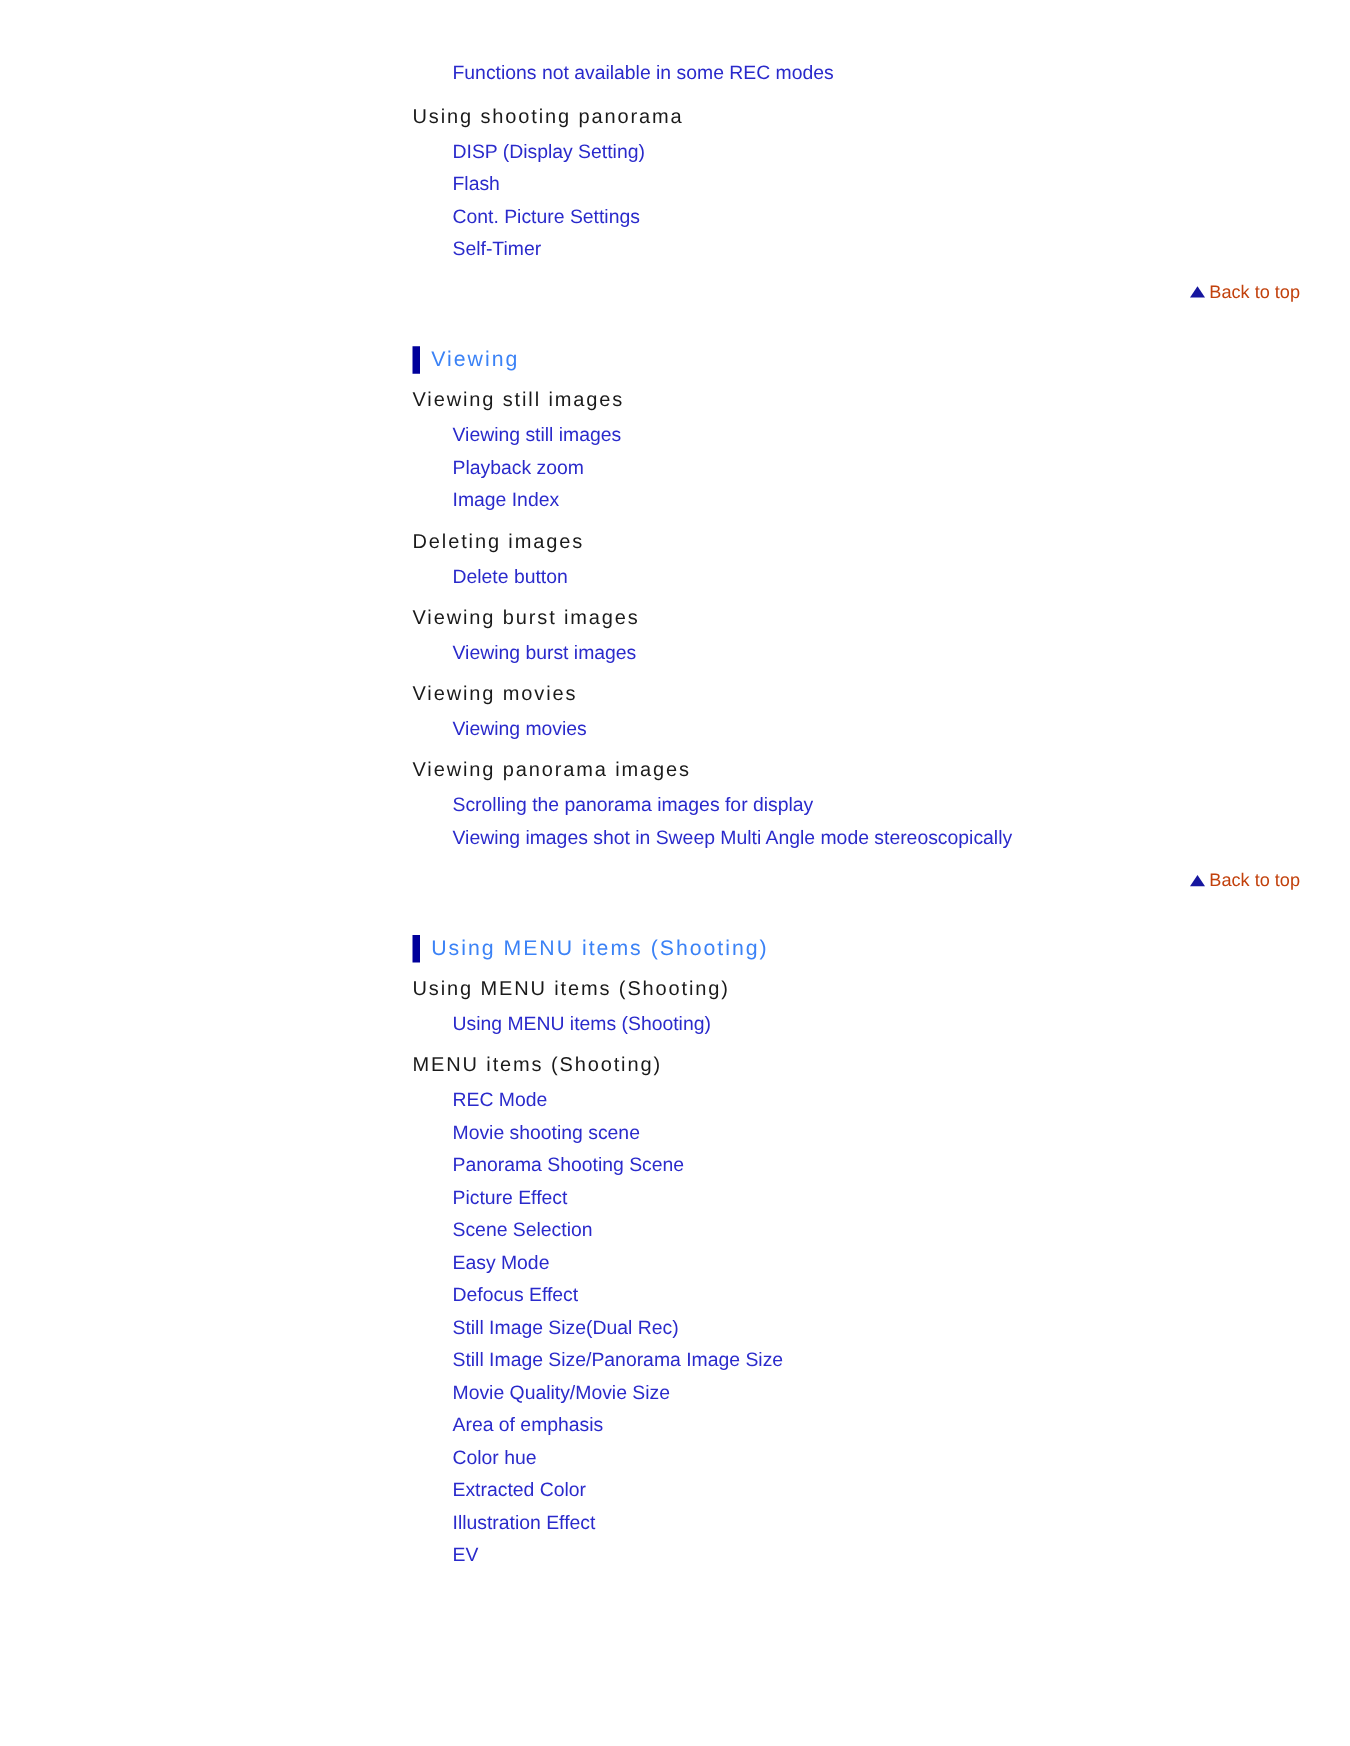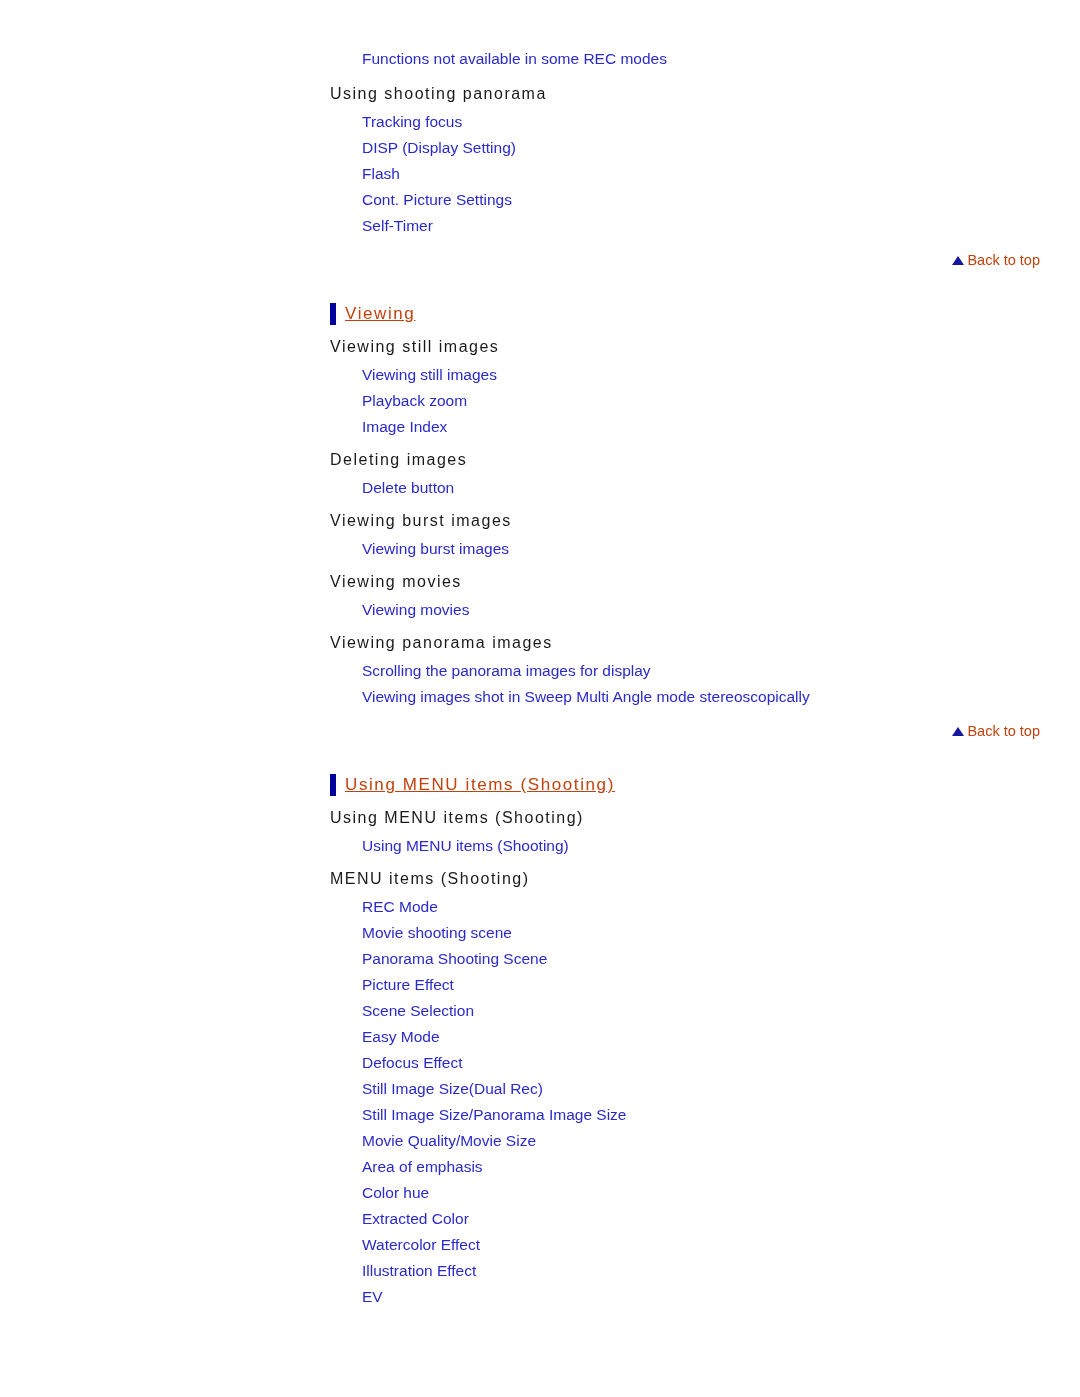--- a/index.html
+++ b/index.html
@@ -49,23 +49,22 @@
     width: 6px;
     height: 22px;
     background: #00009B;
     margin-right: 9px;
     flex: 0 0 auto;
   }
   .section-title {
     font-size: 17px;
     line-height: 22px;
     letter-spacing: 1.6px;
-    color: #c2410c;
-    white-space: nowrap;
-    text-decoration: underline;
+    color: #3b82f6;
+    white-space: nowrap;
   }
 
   
   .sub-head {
     font-size: 16px;
     line-height: 24px;
     letter-spacing: 1.5px;
     color: #1a1a1a;
     margin: 10px 0 3px 0;
     padding-left: 0px;
@@ -132,21 +131,20 @@
 
     <div class="top-orphan">
       <ul class="link-list">
         <li><a class="toc-link" href="#">Functions not available in some REC modes</a></li>
       </ul>
     </div>
 
     <div>
       <div class="sub-head">Using shooting panorama</div>
       <ul class="link-list">
-        <li><a class="toc-link" href="#">Tracking focus</a></li>
         <li><a class="toc-link" href="#">DISP (Display Setting)</a></li>
         <li><a class="toc-link" href="#">Flash</a></li>
         <li><a class="toc-link" href="#">Cont. Picture Settings</a></li>
         <li><a class="toc-link" href="#">Self-Timer</a></li>
       </ul>
     </div>
 
     <div class="spacer-sm"></div>
 
     <div class="back-to-top-row">
@@ -230,21 +228,20 @@
           <li><a class="toc-link" href="#">Picture Effect</a></li>
           <li><a class="toc-link" href="#">Scene Selection</a></li>
           <li><a class="toc-link" href="#">Easy Mode</a></li>
           <li><a class="toc-link" href="#">Defocus Effect</a></li>
           <li><a class="toc-link" href="#">Still Image Size(Dual Rec)</a></li>
           <li><a class="toc-link" href="#">Still Image Size/Panorama Image Size</a></li>
           <li><a class="toc-link" href="#">Movie Quality/Movie Size</a></li>
           <li><a class="toc-link" href="#">Area of emphasis</a></li>
           <li><a class="toc-link" href="#">Color hue</a></li>
           <li><a class="toc-link" href="#">Extracted Color</a></li>
-          <li><a class="toc-link" href="#">Watercolor Effect</a></li>
           <li><a class="toc-link" href="#">Illustration Effect</a></li>
           <li><a class="toc-link" href="#">EV</a></li>
         </ul>
       </div>
     </div>
 
   </div>
 </div>
 
 </body></html>

